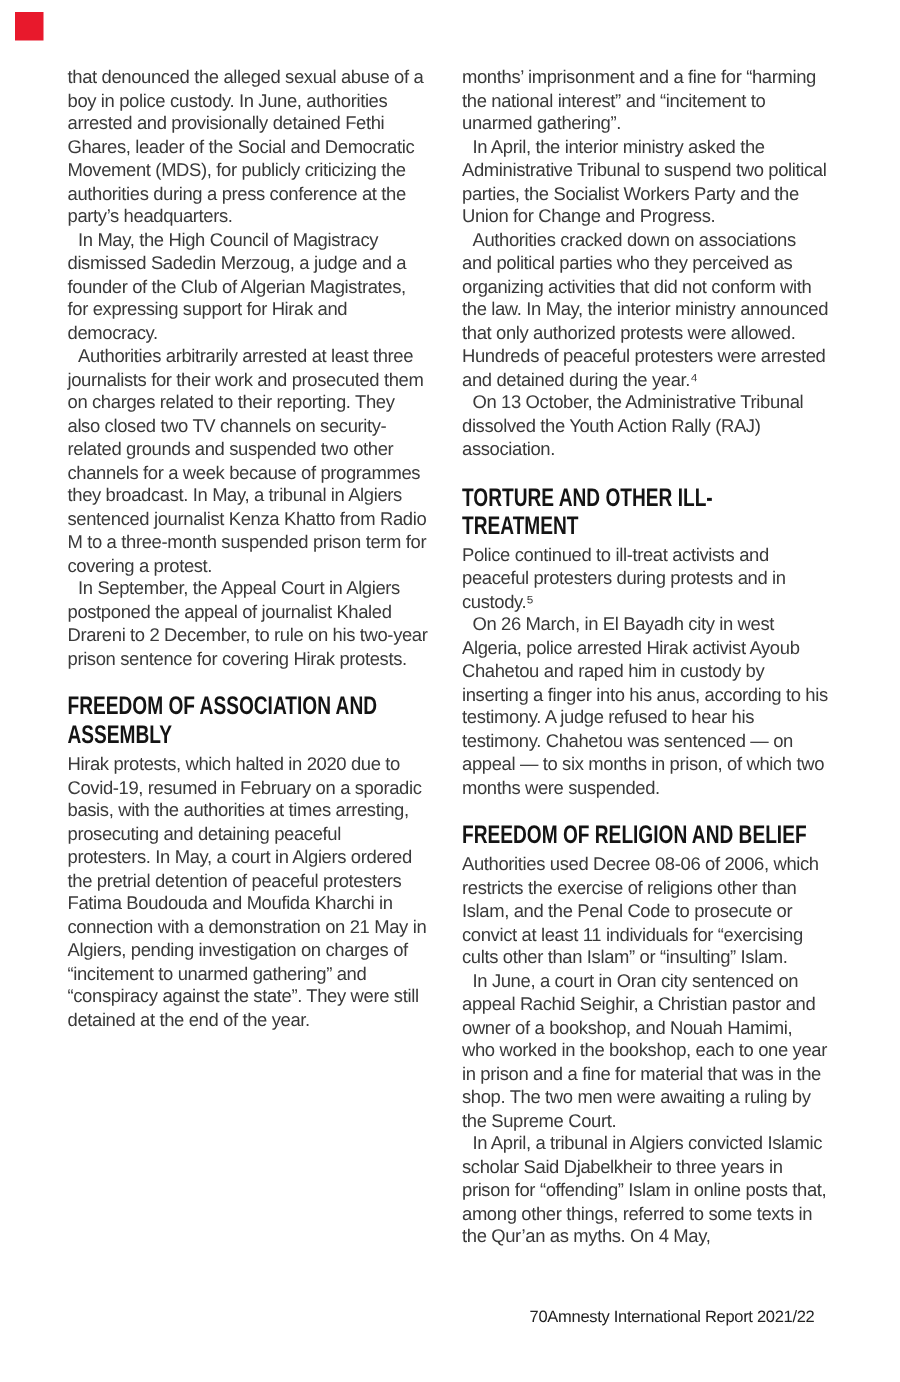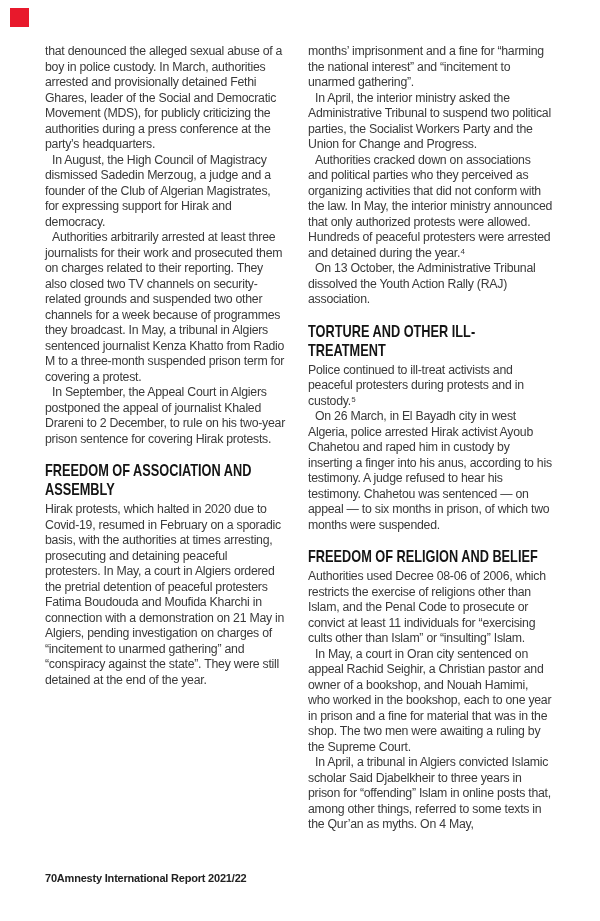--- a/index.html
+++ b/index.html
@@ -44,55 +44,55 @@
     transform: scaleX(0.75);
     transform-origin: left top;
     width: 133%;
   }
   .footer {
     position: absolute;
     left: 45px;
     right: 57px;
     top: 872px;
     display: flex;
-    justify-content: flex-start;
+    justify-content: flex-end;
     align-items: baseline;
     font-size: 11px;
-    font-weight: bold;
+    font-weight: normal;
     color: #222222;
     letter-spacing: -0.2px;
   }
 </style>
 </head>
 <body>
 
 <div class="page">
 
   <div class="red-square"></div>
 
   <div class="col col-left">
-    <p>that denounced the alleged sexual abuse of a boy in police custody. In March, authorities arrested and provisionally detained Fethi Ghares, leader of the Social and Democratic Movement (MDS), for publicly criticizing the authorities during a press conference at the party’s headquarters.</p>
-    <p class="ind">In August, the High Council of Magistracy dismissed Sadedin Merzoug, a judge and a founder of the Club of Algerian Magistrates, for expressing support for Hirak and democracy.</p>
+    <p>that denounced the alleged sexual abuse of a boy in police custody. In June, authorities arrested and provisionally detained Fethi Ghares, leader of the Social and Democratic Movement (MDS), for publicly criticizing the authorities during a press conference at the party’s headquarters.</p>
+    <p class="ind">In May, the High Council of Magistracy dismissed Sadedin Merzoug, a judge and a founder of the Club of Algerian Magistrates, for expressing support for Hirak and democracy.</p>
     <p class="ind">Authorities arbitrarily arrested at least three journalists for their work and prosecuted them on charges related to their reporting. They also closed two TV channels on security-related grounds and suspended two other channels for a week because of programmes they broadcast. In May, a tribunal in Algiers sentenced journalist Kenza Khatto from Radio M to a three-month suspended prison term for covering a protest.</p>
     <p class="ind">In September, the Appeal Court in Algiers postponed the appeal of journalist Khaled Drareni to 2 December, to rule on his two-year prison sentence for covering Hirak protests.</p>
     <h2>FREEDOM OF ASSOCIATION AND ASSEMBLY</h2>
     <p>Hirak protests, which halted in 2020 due to Covid-19, resumed in February on a sporadic basis, with the authorities at times arresting, prosecuting and detaining peaceful protesters. In May, a court in Algiers ordered the pretrial detention of peaceful protesters Fatima Boudouda and Moufida Kharchi in connection with a demonstration on 21 May in Algiers, pending investigation on charges of “incitement to unarmed gathering” and “conspiracy against the state”. They were still detained at the end of the year.</p>
   </div>
 
   <div class="col col-right">
     <p>months’ imprisonment and a fine for “harming the national interest” and “incitement to unarmed gathering”.</p>
     <p class="ind">In April, the interior ministry asked the Administrative Tribunal to suspend two political parties, the Socialist Workers Party and the Union for Change and Progress.</p>
     <p class="ind">Authorities cracked down on associations and political parties who they perceived as organizing activities that did not conform with the law. In May, the interior ministry announced that only authorized protests were allowed. Hundreds of peaceful protesters were arrested and detained during the year.⁴</p>
     <p class="ind">On 13 October, the Administrative Tribunal dissolved the Youth Action Rally (RAJ) association.</p>
     <h2>TORTURE AND OTHER ILL-TREATMENT</h2>
     <p>Police continued to ill-treat activists and peaceful protesters during protests and in custody.⁵</p>
     <p class="ind">On 26 March, in El Bayadh city in west Algeria, police arrested Hirak activist Ayoub Chahetou and raped him in custody by inserting a finger into his anus, according to his testimony. A judge refused to hear his testimony. Chahetou was sentenced — on appeal — to six months in prison, of which two months were suspended.</p>
     <h2>FREEDOM OF RELIGION AND BELIEF</h2>
     <p>Authorities used Decree 08-06 of 2006, which restricts the exercise of religions other than Islam, and the Penal Code to prosecute or convict at least 11 individuals for “exercising cults other than Islam” or “insulting” Islam.</p>
-    <p class="ind">In May, a court in Oran city sentenced on appeal Rachid Seighir, a Christian pastor and owner of a bookshop, and Nouah Hamimi, who worked in the bookshop, each to one year in prison and a fine for material that was in the shop. The two men were awaiting a ruling by the Supreme Court.</p>
+    <p class="ind">In June, a court in Oran city sentenced on appeal Rachid Seighir, a Christian pastor and owner of a bookshop, and Nouah Hamimi, who worked in the bookshop, each to one year in prison and a fine for material that was in the shop. The two men were awaiting a ruling by the Supreme Court.</p>
     <p class="ind">In April, a tribunal in Algiers convicted Islamic scholar Said Djabelkheir to three years in prison for “offending” Islam in online posts that, among other things, referred to some texts in the Qur’an as myths. On 4 May,</p>
   </div>
 
   <div class="footer">
     <span>70</span>
     <span>Amnesty International Report 2021/22</span>
   </div>
 
 </div>
 

